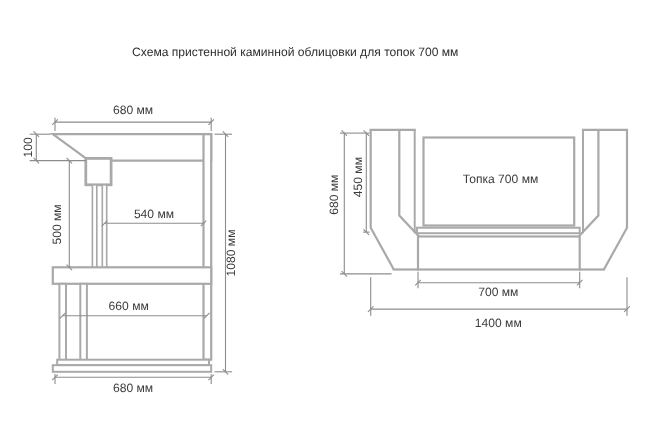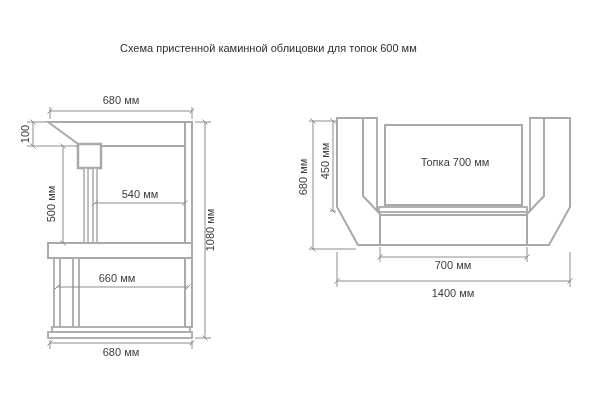--- a/index.html
+++ b/index.html
@@ -27,21 +27,21 @@
     font-family:"Liberation Sans", sans-serif;
     font-size:11px;
     fill:#3c3c3c;
   }
 </style>
 </head>
 <body>
 
 <div class="page">
 
-  <div class="page-title">Схема пристенной каминной облицовки для топок 600 мм</div>
+  <div class="page-title">Схема пристенной каминной облицовки для топок 700 мм</div>
 
   <svg width="600" height="400" viewBox="0 0 600 400">
     <defs>
       <marker id="tick" markerWidth="8" markerHeight="8" refX="4" refY="4" orient="auto">
         <path d="M1.5,6.5 L6.5,1.5" stroke="#8c8c8c" stroke-width="1" fill="none"></path>
       </marker>
     </defs>
 
     <g stroke="#a9a9a9" stroke-width="2" fill="none">
 

